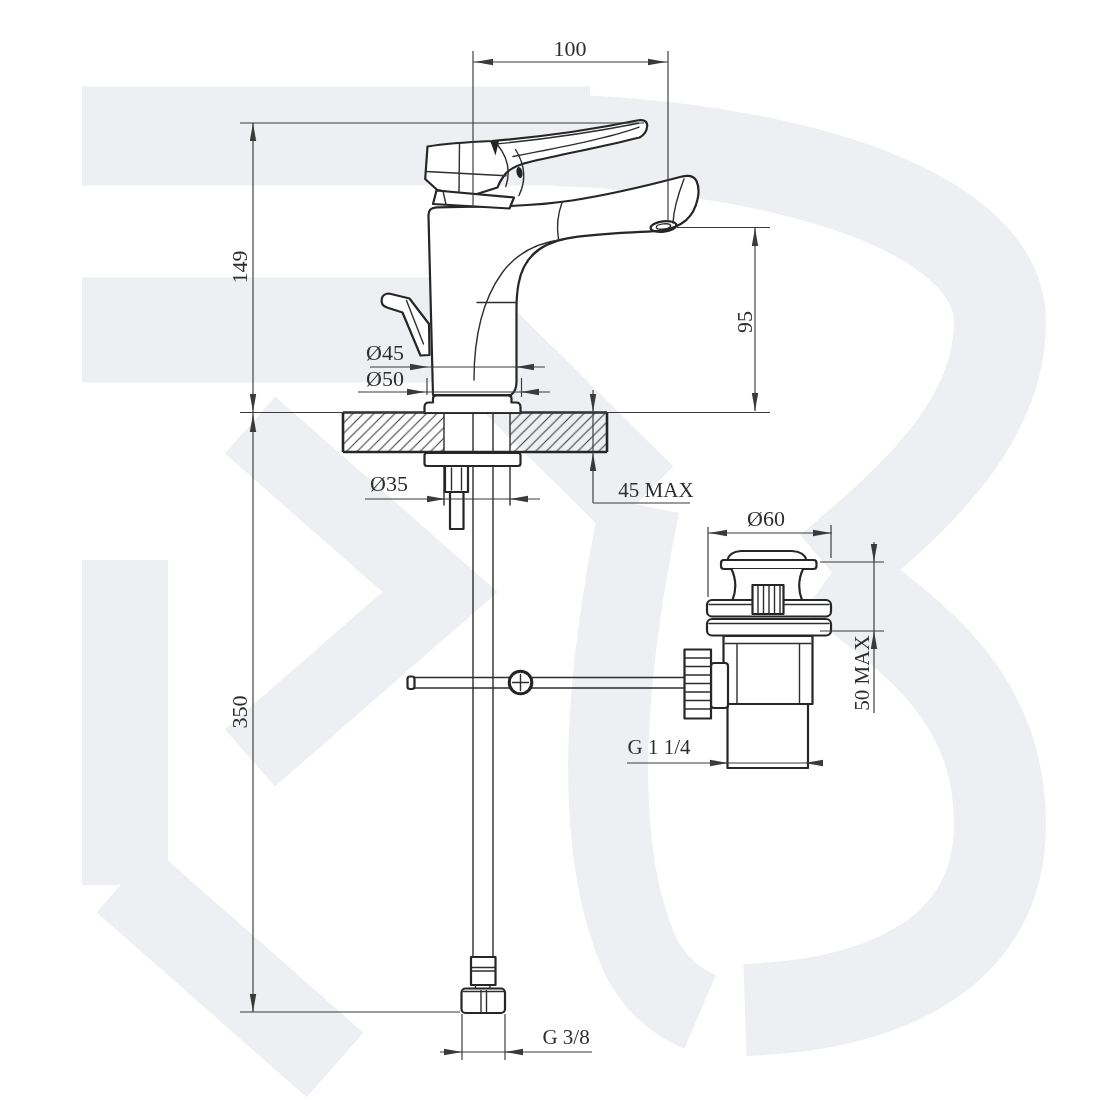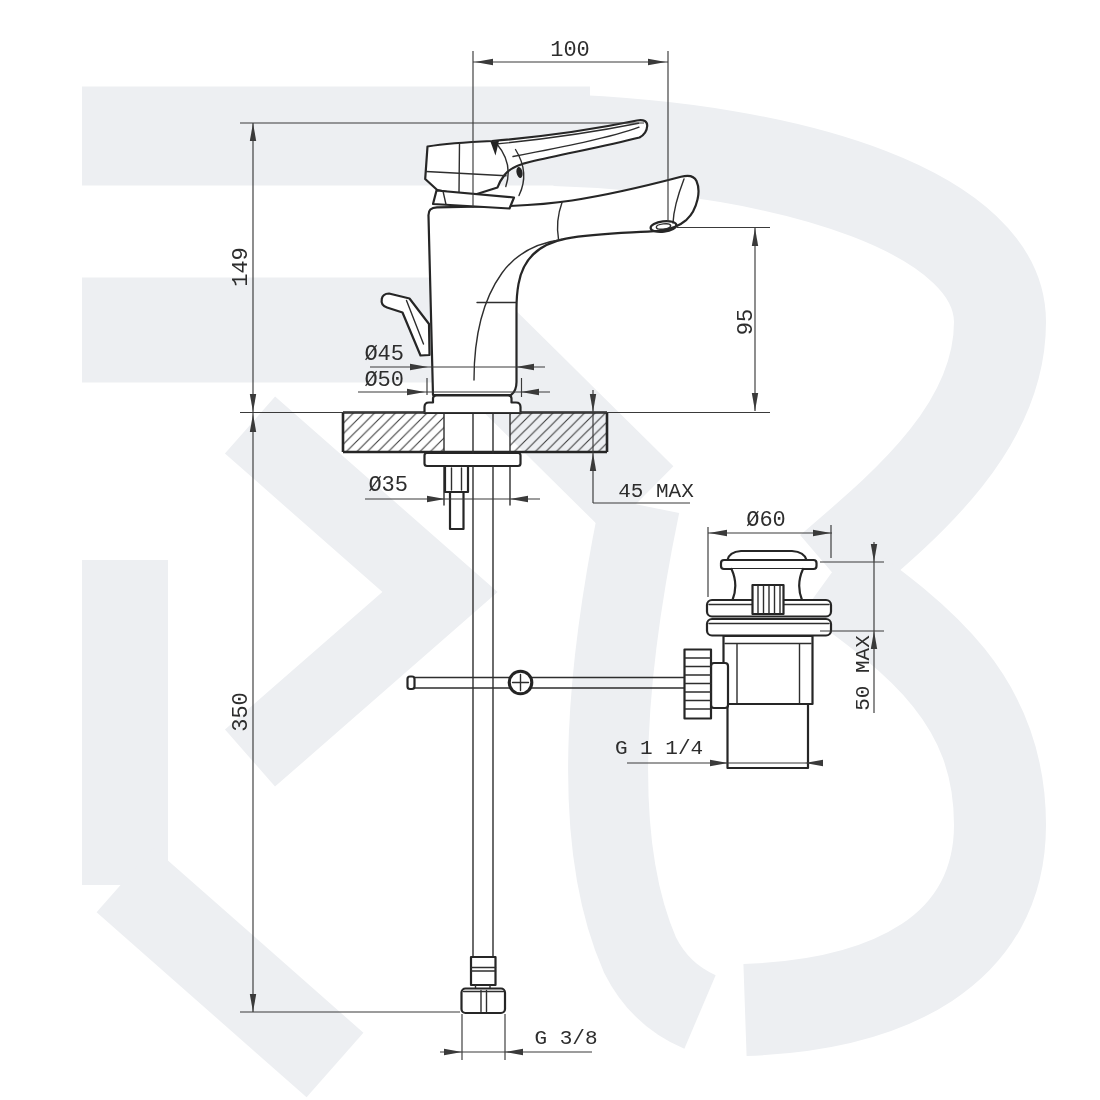--- a/index.html
+++ b/index.html
@@ -1,17 +1,17 @@
 <!DOCTYPE html>
 <html><head>
 <meta charset="utf-8">
 <style>
   html,body{margin:0;padding:0;background:#ffffff;}
   #stage{width:1100px;height:1100px;position:relative;background:#ffffff;overflow:hidden;
-         font-family:Liberation Mono, monospace;}
+         font-family:Liberation Serif, serif;}
   svg{display:block;}
   .wm{fill:none;stroke:#edeff2;}
   .obj{fill:#ffffff;stroke:#262626;stroke-width:2.2;stroke-linejoin:round;}
   .objn{fill:none;stroke:#262626;stroke-width:2.2;stroke-linejoin:round;stroke-linecap:round;}
   .thk{fill:none;stroke:#262626;stroke-width:2.6;stroke-linejoin:round;}
   .det{fill:none;stroke:#2e2e2e;stroke-width:1.4;stroke-linecap:round;}
   .dim{fill:none;stroke:#3a3a3a;stroke-width:1.15;}
   .ar{fill:#3a3a3a;stroke:none;}
   .dk{fill:#242424;stroke:none;}
   .t{font-size:22px;fill:#2d2d2d;}

